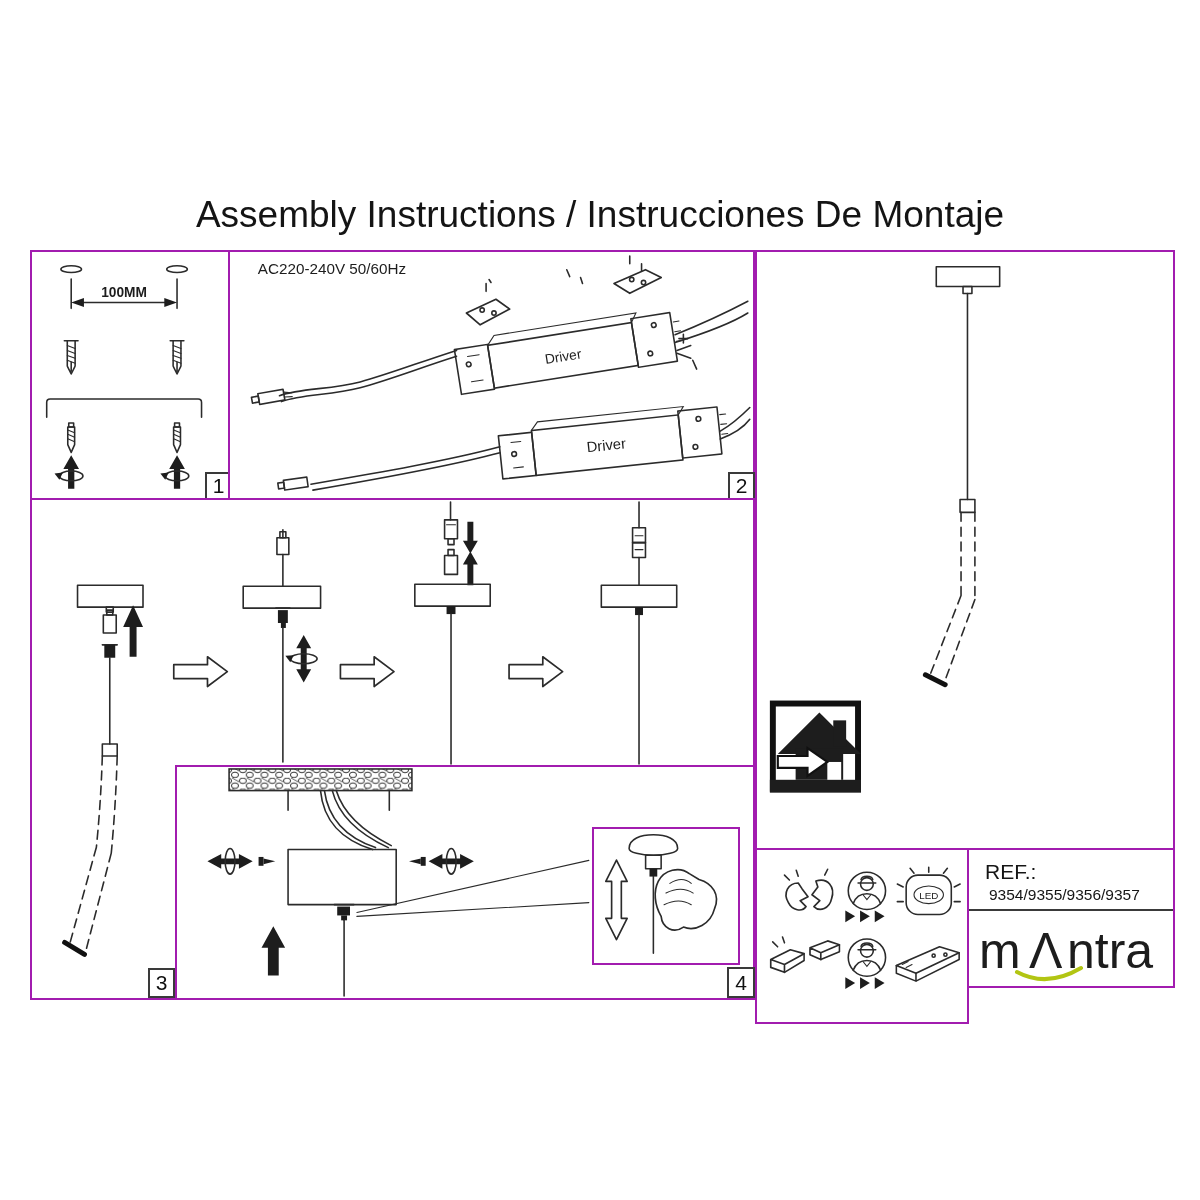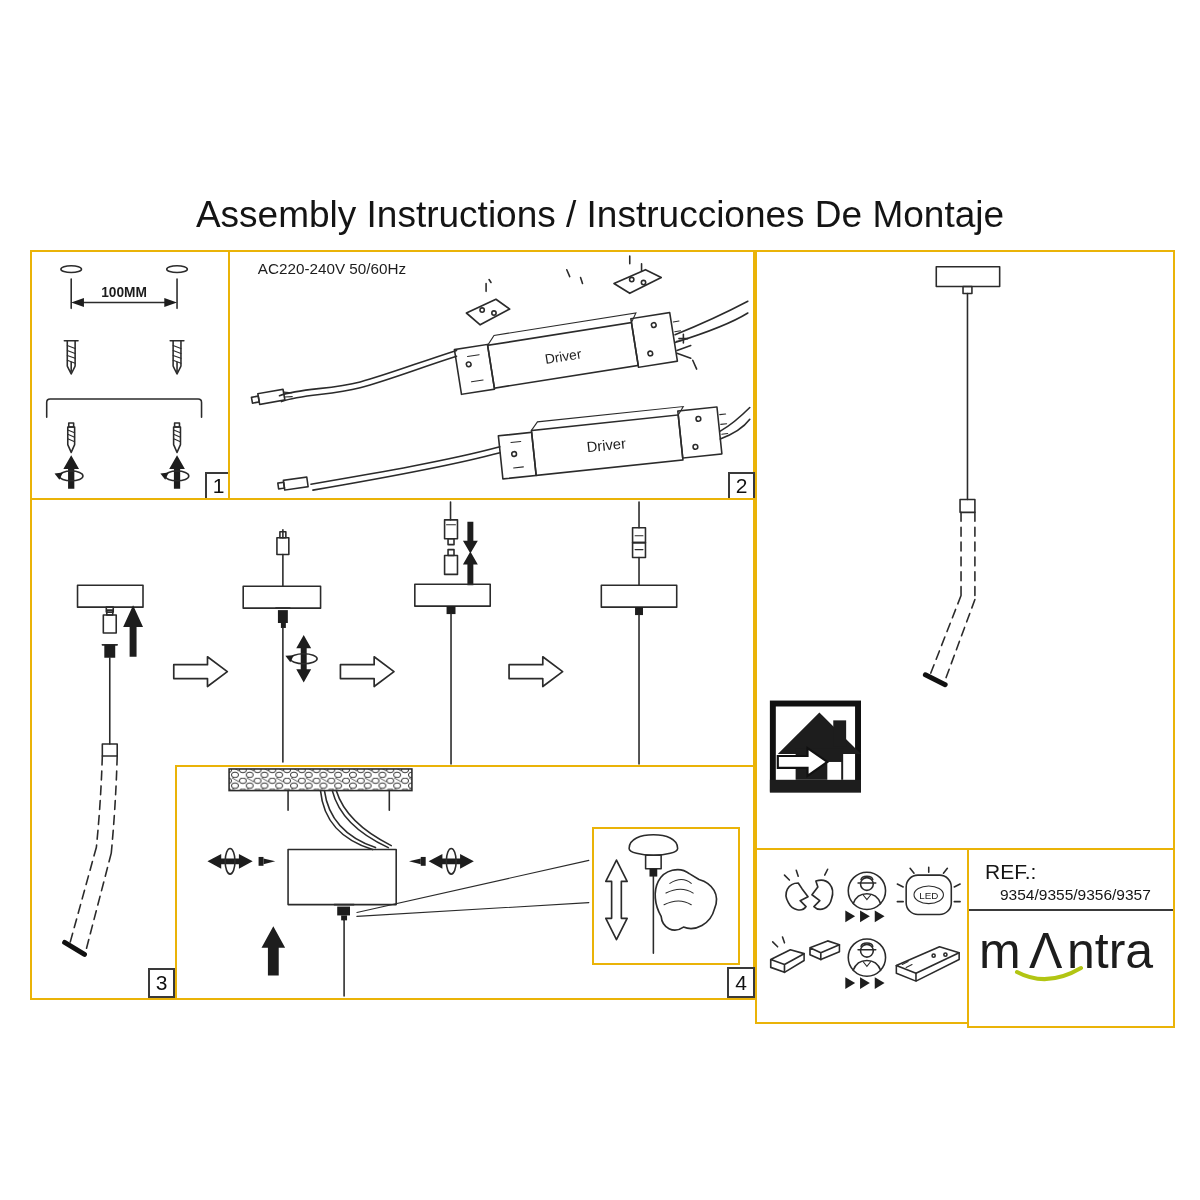--- a/index.html
+++ b/index.html
@@ -1,32 +1,32 @@
 <!DOCTYPE html>
 <html><head>
 <meta charset="utf-8">
 <style>
   html,body{margin:0;padding:0;background:#fff;}
   #sheet{position:relative;width:1200px;height:1200px;background:#fff;overflow:hidden;
          font-family:"Liberation Sans",sans-serif;color:#151515;}
-  .panel{position:absolute;border:2px solid #eab308;background:#fff;box-sizing:border-box;}
+  .panel{position:absolute;border:2px solid #a21caf;background:#fff;box-sizing:border-box;}
   .numbox{position:absolute;border:2px solid #3a3a3a;background:#fff;box-sizing:border-box;
           display:flex;align-items:center;justify-content:center;
           font-size:21px;color:#111;}
   .panel>svg{position:absolute;left:0;top:0;width:100%;height:100%;display:block;}
   #title{position:absolute;left:0;top:194px;width:1200px;text-align:center;
          font-size:37px;letter-spacing:0px;color:#141414;}
   .ln{stroke:#2b2b2b;fill:none;stroke-width:1.6;stroke-linecap:round;stroke-linejoin:round;}
   .thin{stroke:#2b2b2b;fill:none;stroke-width:1.1;stroke-linecap:round;}
   .fl{fill:#1d1d1d;stroke:none;}
   .wh{fill:#ffffff;stroke:#2b2b2b;stroke-width:1.7;stroke-linejoin:round;}
   .dash{stroke-dasharray:9,6;}
   svg text{font-family:"Liberation Sans",sans-serif;fill:#1d1d1d;}
   #refbox .reflabel{font-size:21px;margin:10px 0 2px 16px;}
-  #refbox .refnums{font-size:15.5px;margin:0 0 0 31px;}
+  #refbox .refnums{font-size:15.5px;margin:0 0 0 20px;}
   #refbox .divider{position:absolute;left:0;top:59px;width:100%;border-top:2px solid #3a3a3a;}
 </style>
 </head>
 <body>
 
 <div id="sheet">
 
   <div id="title">Assembly Instructions / Instrucciones De Montaje</div>
 
   <div class="panel" style="left:30px;top:250px;width:200px;height:250px;font-weight:bold;">
@@ -335,21 +335,21 @@
       <g transform="translate(140,78)">
         <path class="wh" d="M2,28 L46,9 L66,15 L22,36 Z"></path>
         <path class="ln" d="M2,28 V36 L22,44 L22,36 M66,15 V22 L22,44"></path>
         <path class="thin" d="M8,27 L14,24 M12,30 L18,27"></path>
         <circle cx="40" cy="18" r="1.6" class="ln"></circle>
         <circle cx="52" cy="17" r="1.6" class="ln"></circle>
       </g>
     </svg>
   </div>
 
-  <div class="panel" id="refbox" style="left:967px;top:848px;width:208px;height:180px;">
+  <div class="panel" id="refbox" style="left:967px;top:848px;width:208px;height:140px;">
     <div class="reflabel">REF.:</div>
     <div class="refnums">9354/9355/9356/9357</div>
     <div class="divider"></div>
     <svg viewBox="0 0 190 74" style="position:absolute;left:8px;top:66px;width:190px;height:74px;">
       <text x="2" y="52" font-family="Liberation Serif, serif" font-size="50" fill="#141414">m</text>
       <text x="52" y="52" font-family="Liberation Serif, serif" font-size="50" fill="#b2c513">Λ</text>
       <text x="90" y="52" font-family="Liberation Serif, serif" font-size="50" fill="#141414">ntra</text>
       <path d="M40,56 Q70,72 104,52" stroke="#b2c513" stroke-width="4" fill="none" stroke-linecap="round"></path>
     </svg>
   </div>

